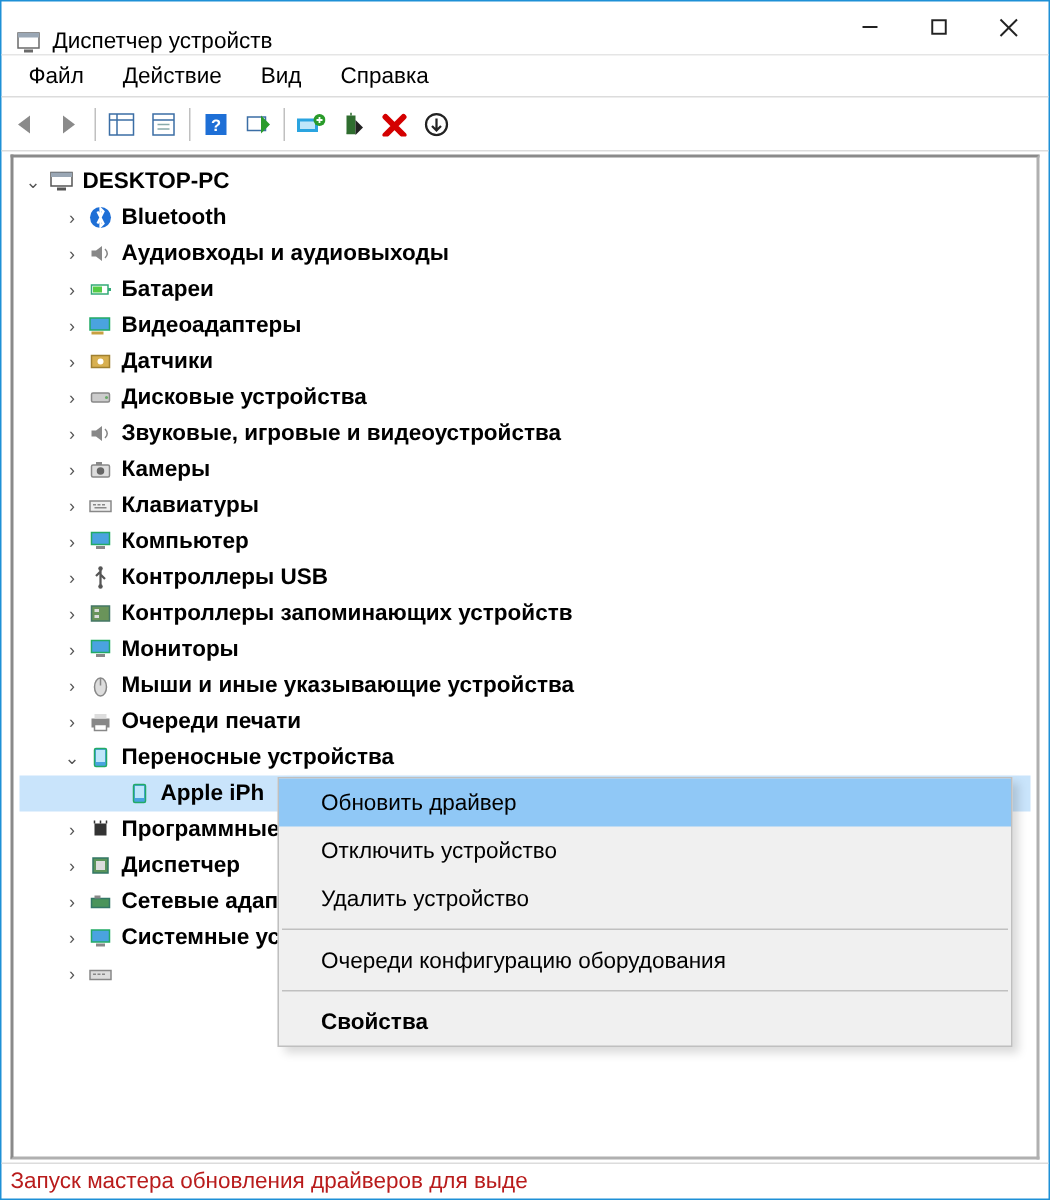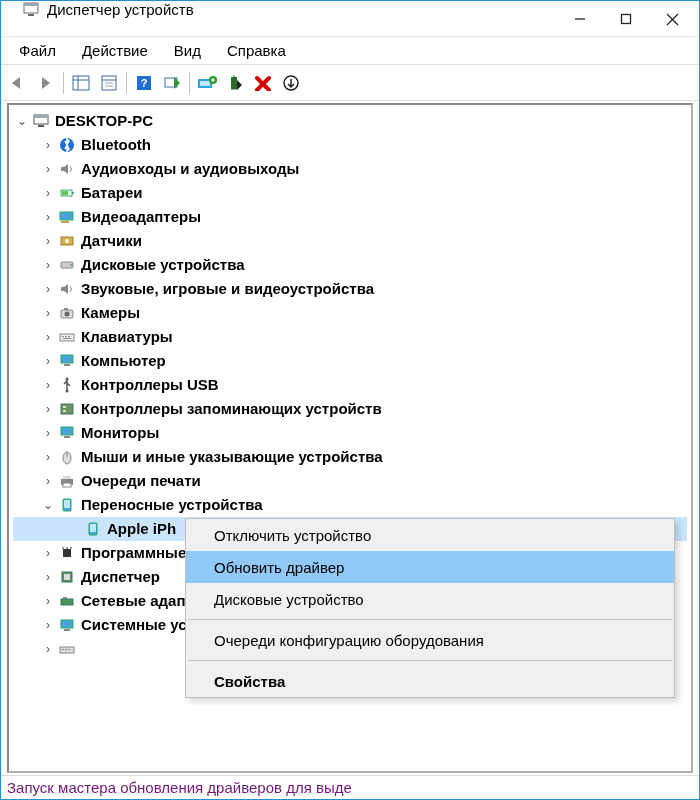--- a/index.html
+++ b/index.html
@@ -1,18 +1,18 @@
 <!DOCTYPE html>
 <html><head>
 <meta charset="utf-8">
 <style>
   * { box-sizing: border-box; margin: 0; padding: 0; }
   html, body { width: 700px; height: 800px; overflow: hidden; font-family: "Segoe UI", Tahoma, sans-serif; font-size: 14px; background: #fff; }
   .window { width: 700px; height: 800px; border: 1px solid #1e90d6; display: flex; flex-direction: column; background: #fff; position: relative; }
-  .titlebar { height: 36px; display: flex; align-items: flex-start; padding: 0 4px 0 20px; border-bottom: 1px solid #e5e5e5; }
+  .titlebar { height: 36px; display: flex; align-items: flex-end; padding: 0 4px 0 8px; border-bottom: 1px solid #e5e5e5; }
   .titlebar .title { margin-left: 6px; font-size: 15px; }
   .winbtns { margin-left: auto; display: flex; }
   .winbtn { width: 46px; height: 36px; display: flex; align-items: center; justify-content: center; }
   .winbtn svg { stroke: #222; }
   .menubar { height: 28px; display: flex; align-items: center; padding: 0 6px; gap: 2px; border-bottom: 1px solid #dcdcdc; }
   .menuitem { padding: 2px 12px; font-size: 15px; }
   .toolbar { height: 36px; display: flex; align-items: center; padding: 0 4px; border-bottom: 1px solid #dcdcdc; gap: 2px; }
   .tb-btn { width: 26px; height: 26px; display: flex; align-items: center; justify-content: center; border-radius: 2px; }
   .tb-sep { width: 1px; height: 22px; background: #c0c0c0; margin: 0 2px;}
   .content { flex: 1; border: 2px solid #b0b0b0; border-top-color:#8a8a8a; border-left-color:#8a8a8a; margin: 2px 6px 2px 6px; overflow: hidden; position: relative; background:#fff; }
@@ -23,21 +23,21 @@
   .lbl { padding-left: 4px; font-weight: bold; }
   .ind1 { padding-left: 0px; }
   .ind2 { padding-left: 26px; }
   .ind3 { padding-left: 52px; }
   .sel { background: #c9e4fb; }
   .sel .lbl { }
   .ctxmenu { position: absolute; border: 1px solid #bfbfbf; background: #f0f0f0; box-shadow: 4px 4px 6px rgba(0,0,0,0.15); font-size: 15px; }
   .ctxitem { height: 32px; display:flex; align-items:center; padding: 0 14px 0 28px; white-space: nowrap; }
   .ctxitem.hl { background: #90c8f6; }
   .ctxsep { height:1px; background:#c0c0c0; margin: 4px 2px; }
-  .statusbar { height: 24px; display:flex; align-items:center; padding: 0 6px; border-top: 1px solid #dcdcdc; font-size: 15px; color:#701a75; }
+  .statusbar { height: 24px; display:flex; align-items:center; padding: 0 6px; border-top: 1px solid #dcdcdc; font-size: 15px; color:#b91c1c; }
 </style>
 </head>
 <body>
 
 <div class="window">
 
   <div class="titlebar">
     <span class="ic">
       <svg width="16" height="16">
           <rect x="1" y="2" width="14" height="10" fill="#fff" stroke="#6a6a6a"></rect>
@@ -383,28 +383,28 @@
               <rect x="1" y="6" width="14" height="6" fill="#ddd" stroke="#888"></rect>
               <rect x="3" y="8" width="2" height="1" fill="#888"></rect>
               <rect x="6" y="8" width="2" height="1" fill="#888"></rect>
               <rect x="9" y="8" width="2" height="1" fill="#888"></rect>
             </svg>
           </span>
         </div>
     </div>
 
     <div class="ctxmenu" style="left:176px; top:413px; width:490px;">
+      <div class="ctxitem hl">
+          <span>Обновить драйвер</span>
+        </div>
       <div class="ctxitem">
           <span>Отключить устройство</span>
         </div>
-      <div class="ctxitem hl">
-          <span>Обновить драйвер</span>
-        </div>
       <div class="ctxitem">
-          <span>Дисковые устройство</span>
+          <span>Удалить устройство</span>
         </div>
       <div class="ctxsep"></div>
       <div class="ctxitem">
           <span>Очереди конфигурацию оборудования</span>
         </div>
       <div class="ctxsep"></div>
       <div class="ctxitem">
           <b>Свойства</b>
         </div>
     </div>

